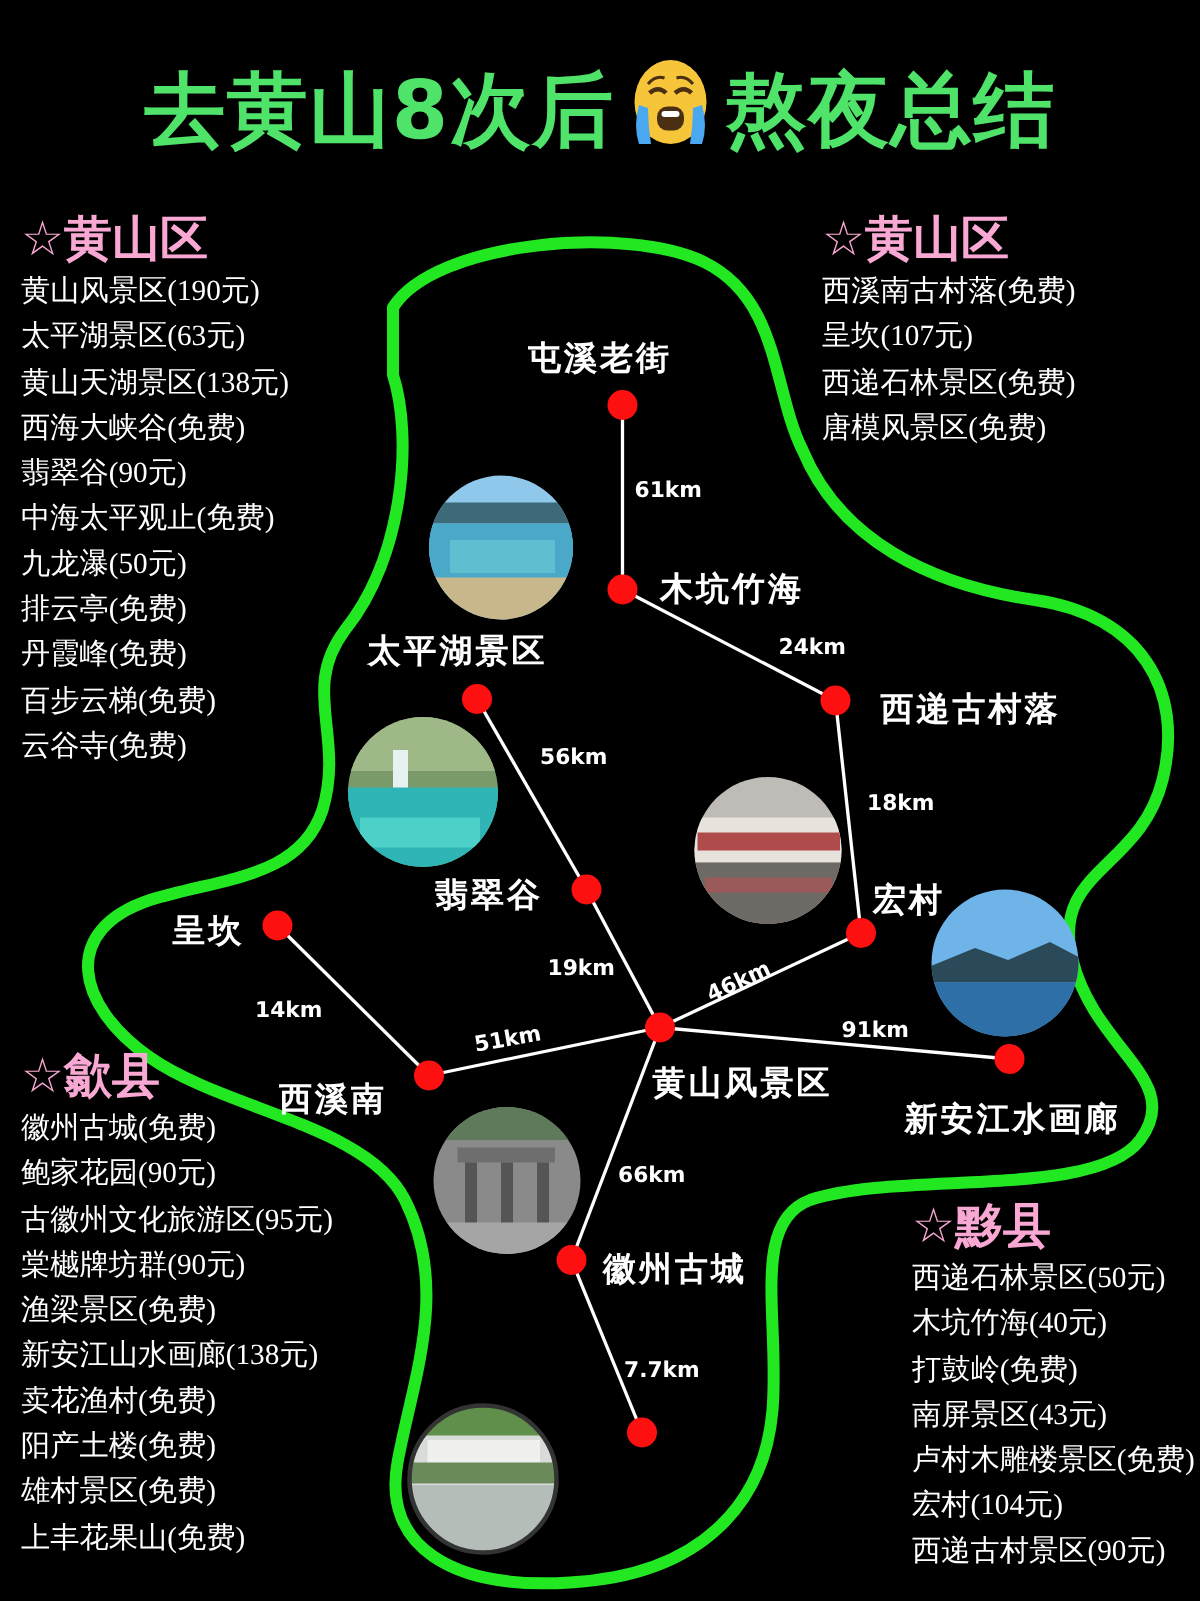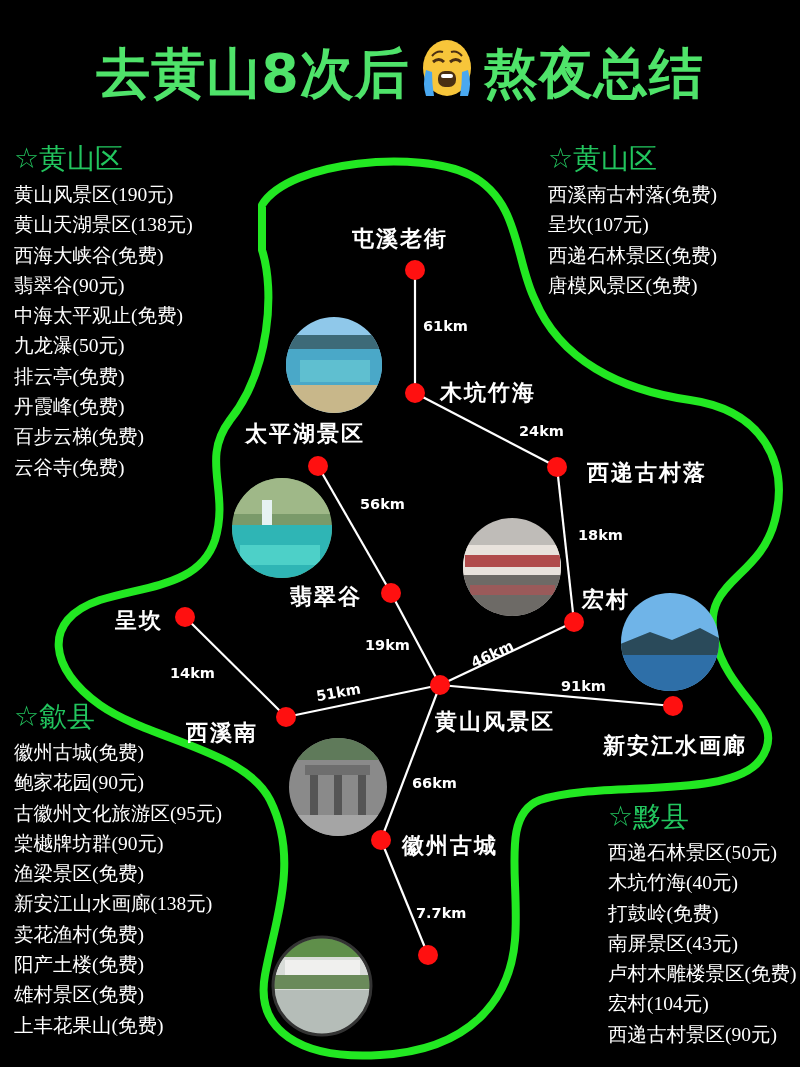--- a/index.html
+++ b/index.html
@@ -2,21 +2,21 @@
 <html><head>
 <meta charset="utf-8">
 <style>
   html, body { margin:0; padding:0; background:#000; }
   body { width:800px; height:1067px; position:relative; overflow:hidden;
          font-family: "DejaVu Sans", "Liberation Sans", sans-serif; color:#fff; }
   .title { position:absolute; left:0; top:38px; width:800px; text-align:center;
            font-size:54px; font-weight:bold; color:#4fe36a; letter-spacing:1px; line-height:70px; }
   .title .emoji { display:inline-block; width:54px; height:60px; vertical-align:-6px; margin:0 10px; }
   .panel { position:absolute; }
-  .panel .head { font-size:28px; font-weight:normal; line-height:42px; color:#22c55e; }
+  .panel .head { font-size:32px; font-weight:bold; line-height:42px; color:#f9a8d4; }
   .panel .item { font-size:19.5px; line-height:30.3px; color:#fff; white-space:nowrap;font-family:Liberation Serif, serif; }
   #map-svg { position:absolute; left:0; top:0; }
   .node-label { font-size:22px; font-weight:bold; fill:#fff; letter-spacing:2px; }
   .dist-label { font-size:14.5px; font-weight:bold; fill:#fff; }
 </style>
 </head>
 <body>
 
 <div class="title">
   <span>去黄山8次后</span><span class="emoji"><svg width="54" height="60" viewBox="0 0 54 60">
@@ -157,20 +157,21 @@
   <text class="dist-label" x="416" y="918">7.7km</text>
   <text class="dist-label" x="316" y="698" transform="rotate(-10 335 693)">51km</text>
   <text class="dist-label" x="170" y="678">14km</text>
   <text class="dist-label" x="365" y="650">19km</text>
   <text class="dist-label" x="360" y="509">56km</text>
 </svg>
 
 <div class="panel" style="left:14px; top:138px;">
   <div class="head">☆黄山区</div>
   <div class="item">黄山风景区(190元)</div>
+  <div class="item">太平湖景区(63元)</div>
   <div class="item">黄山天湖景区(138元)</div>
   <div class="item">西海大峡谷(免费)</div>
   <div class="item">翡翠谷(90元)</div>
   <div class="item">中海太平观止(免费)</div>
   <div class="item">九龙瀑(50元)</div>
   <div class="item">排云亭(免费)</div>
   <div class="item">丹霞峰(免费)</div>
   <div class="item">百步云梯(免费)</div>
   <div class="item">云谷寺(免费)</div>
 </div>

